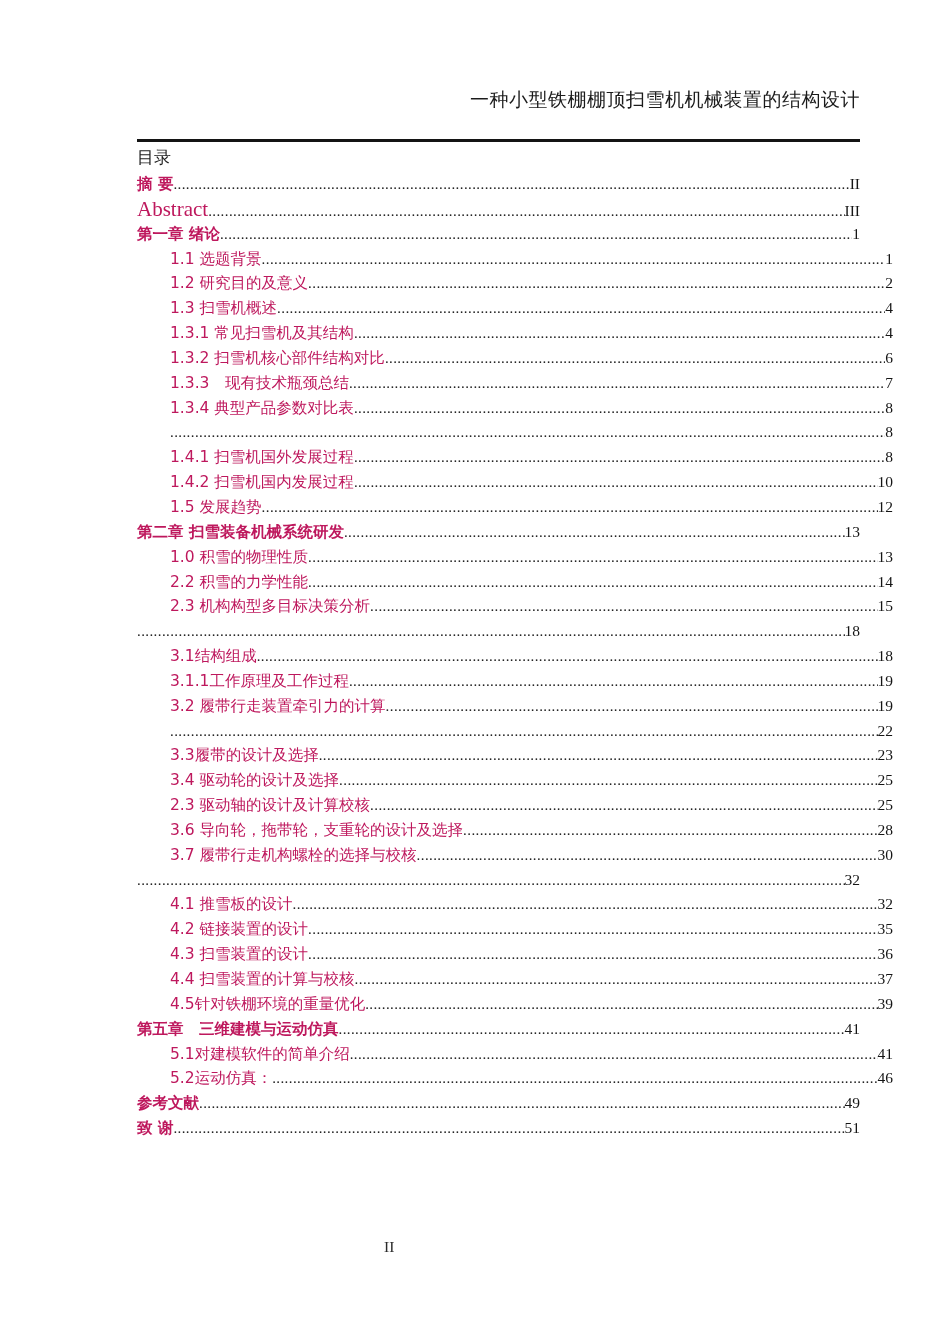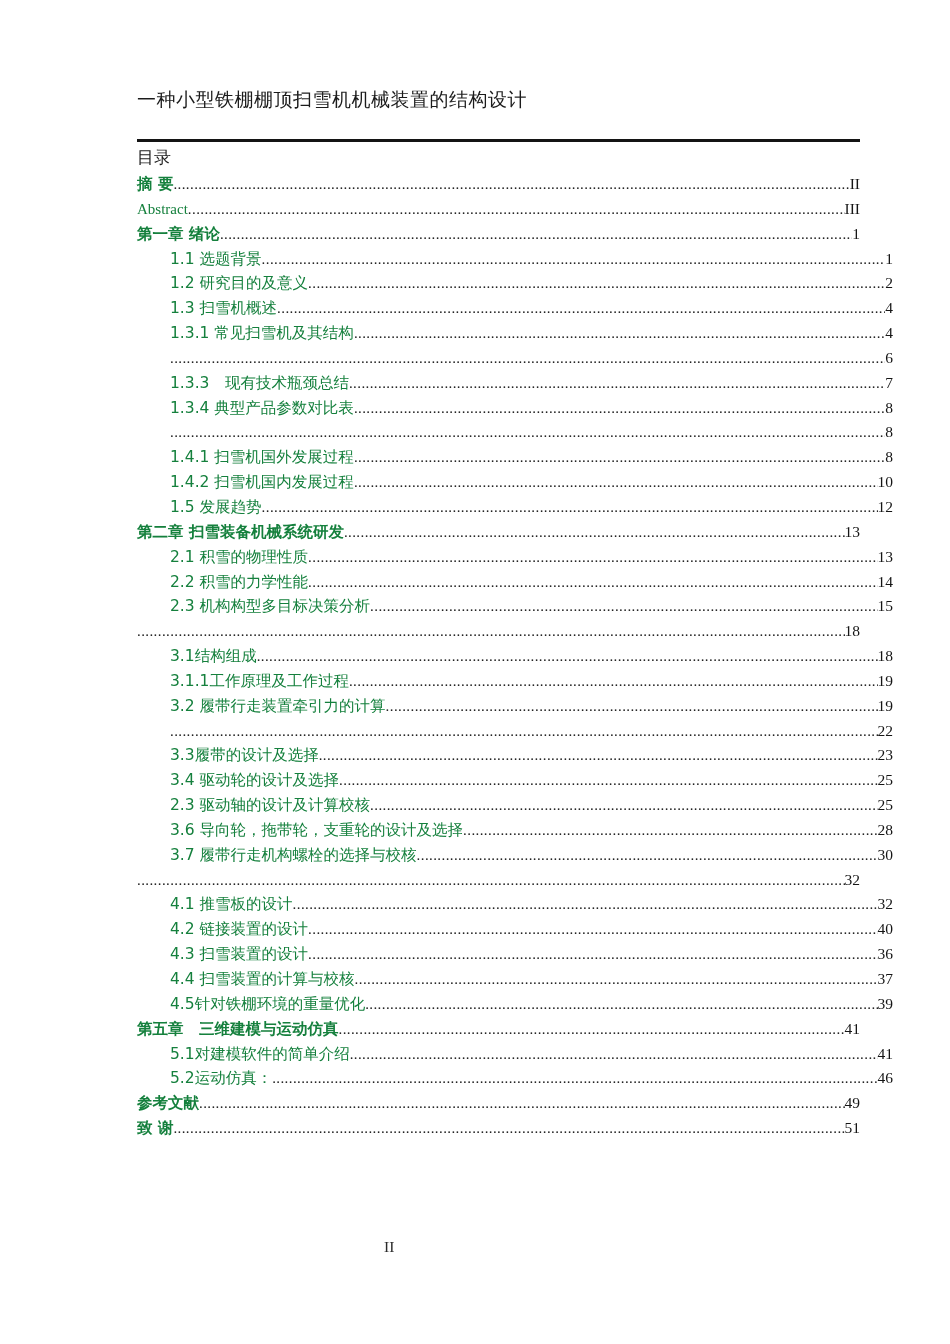--- a/index.html
+++ b/index.html
@@ -13,21 +13,21 @@
   }
   .content {
     position:absolute;
     left:137px; top:0;
     width:723px;
   }
   .doc-title {
     position:absolute;
     top:87px; left:0;
     width:100%;
-    text-align:left;
+    text-align:right;
     font-size:19px;
     letter-spacing:0.5px;
     font-family:"Liberation Serif", serif;
     color:#1b1b1b;
     white-space:pre;
   }
   .header-rule {
     position:absolute;
     top:139px; left:0;
     width:723px; height:3px;
@@ -54,27 +54,27 @@
     height:24.85px;
     line-height:24.6px;
     width:100%;
   }
   .toc-entry.level1 { padding-left:33px;text-align:right; }
   .toc-entry .label {
     white-space:pre;
     flex:0 0 auto;
     font-family:"DejaVu Sans", sans-serif;
     font-size:15.5px;
-    color:#15803d;
+    color:#be185d;
   }
   .toc-entry.chapter .label { font-weight:bold; }
   .toc-entry.abstract .label {
     font-family:"Liberation Serif", serif;
     font-weight:normal;
-    font-size:15px;
+    font-size:21px;
   }
   .toc-entry .dots {
     flex:1 1 auto;
     overflow:hidden;
     white-space:nowrap;
     font-family:"Liberation Serif", serif;
     font-size:15px;
     letter-spacing:0.4px;
     color:#1d1d1d;
     min-width:0;
@@ -133,20 +133,21 @@
     <span class="label">1.3 扫雪机概述</span>
     <span class="dots">................................................................................................................................................................................................................................................................................................................................................................................................................</span>
     <span class="pagenum">4</span>
   </div>
       <div class="toc-entry level1 sub">
     <span class="label">1.3.1 常见扫雪机及其结构</span>
     <span class="dots">................................................................................................................................................................................................................................................................................................................................................................................................................</span>
     <span class="pagenum">4</span>
   </div>
       <div class="toc-entry level1 sub">
+    <span class="label">1.3.2 扫雪机核心部件结构对比</span>
     <span class="dots">................................................................................................................................................................................................................................................................................................................................................................................................................</span>
     <span class="pagenum">6</span>
   </div>
       <div class="toc-entry level1 sub">
     <span class="label">1.3.3　现有技术瓶颈总结</span>
     <span class="dots">................................................................................................................................................................................................................................................................................................................................................................................................................</span>
     <span class="pagenum">7</span>
   </div>
       <div class="toc-entry level1 sub">
     <span class="label">1.3.4 典型产品参数对比表</span>
@@ -171,21 +172,21 @@
     <span class="label">1.5 发展趋势</span>
     <span class="dots">................................................................................................................................................................................................................................................................................................................................................................................................................</span>
     <span class="pagenum">12</span>
   </div>
       <div class="toc-entry level0 chapter">
     <span class="label">第二章 扫雪装备机械系统研发</span>
     <span class="dots">................................................................................................................................................................................................................................................................................................................................................................................................................</span>
     <span class="pagenum">13</span>
   </div>
       <div class="toc-entry level1 sub">
-    <span class="label">2.1 积雪的物理性质</span>
+    <span class="label">1.0 积雪的物理性质</span>
     <span class="dots">................................................................................................................................................................................................................................................................................................................................................................................................................</span>
     <span class="pagenum">13</span>
   </div>
       <div class="toc-entry level1 sub">
     <span class="label">2.2 积雪的力学性能</span>
     <span class="dots">................................................................................................................................................................................................................................................................................................................................................................................................................</span>
     <span class="pagenum">14</span>
   </div>
       <div class="toc-entry level1 sub">
     <span class="label">2.3 机构构型多目标决策分析</span>
@@ -245,21 +246,21 @@
     <span class="pagenum">32</span>
   </div>
       <div class="toc-entry level1 sub">
     <span class="label">4.1 推雪板的设计</span>
     <span class="dots">................................................................................................................................................................................................................................................................................................................................................................................................................</span>
     <span class="pagenum">32</span>
   </div>
       <div class="toc-entry level1 sub">
     <span class="label">4.2 链接装置的设计</span>
     <span class="dots">................................................................................................................................................................................................................................................................................................................................................................................................................</span>
-    <span class="pagenum">40</span>
+    <span class="pagenum">35</span>
   </div>
       <div class="toc-entry level1 sub">
     <span class="label">4.3 扫雪装置的设计</span>
     <span class="dots">................................................................................................................................................................................................................................................................................................................................................................................................................</span>
     <span class="pagenum">36</span>
   </div>
       <div class="toc-entry level1 sub">
     <span class="label">4.4 扫雪装置的计算与校核</span>
     <span class="dots">................................................................................................................................................................................................................................................................................................................................................................................................................</span>
     <span class="pagenum">37</span>

